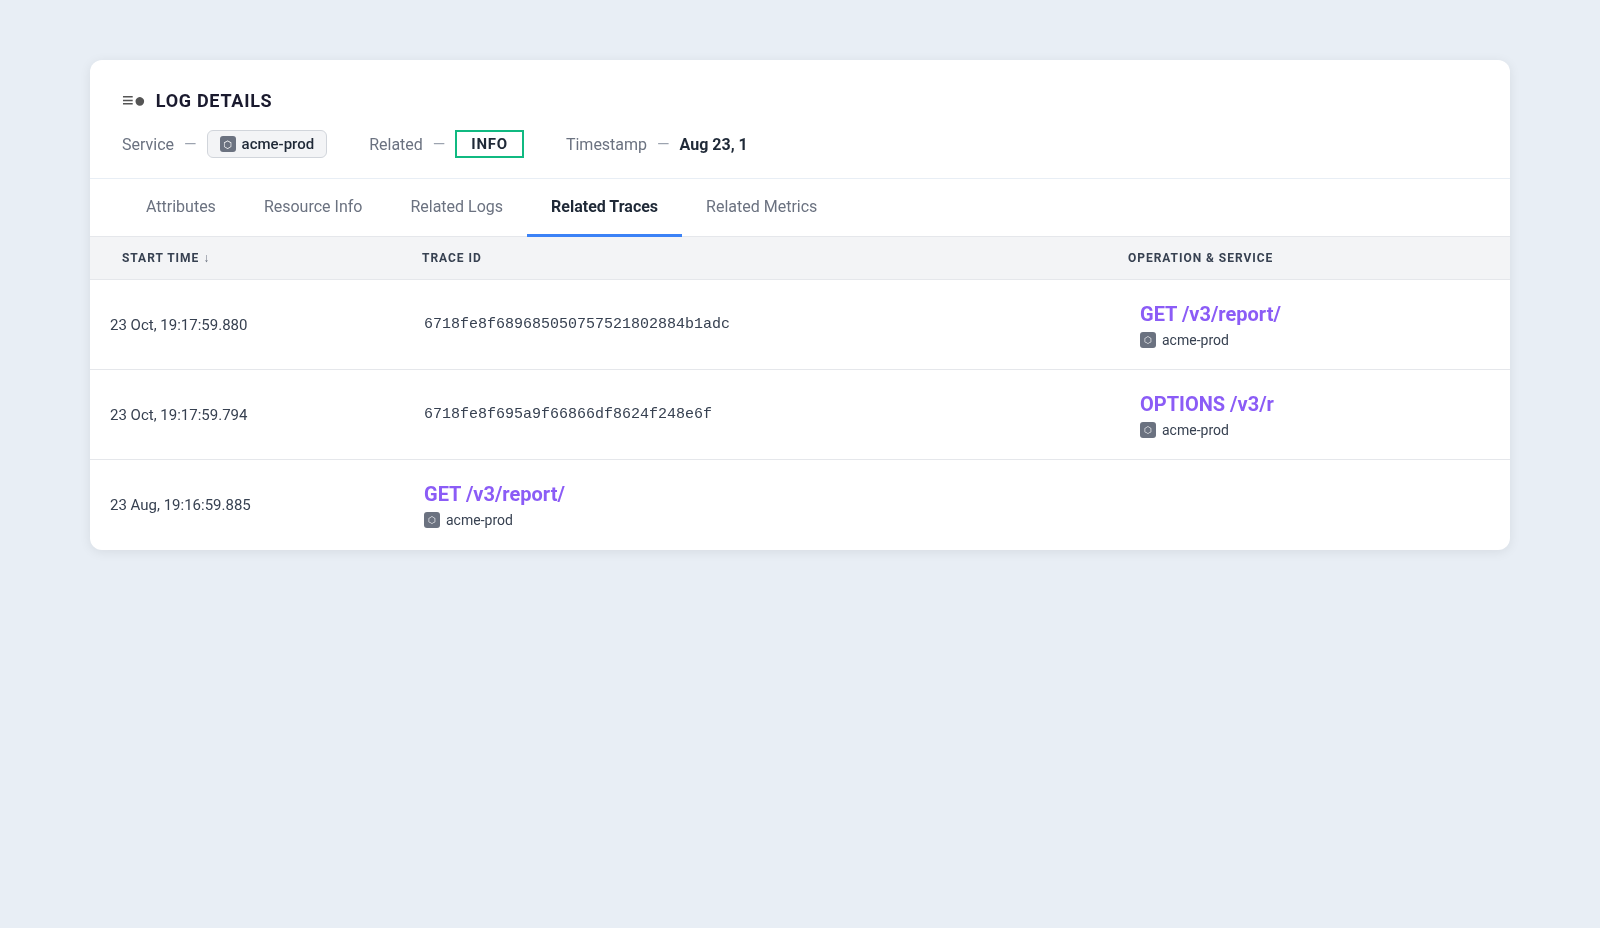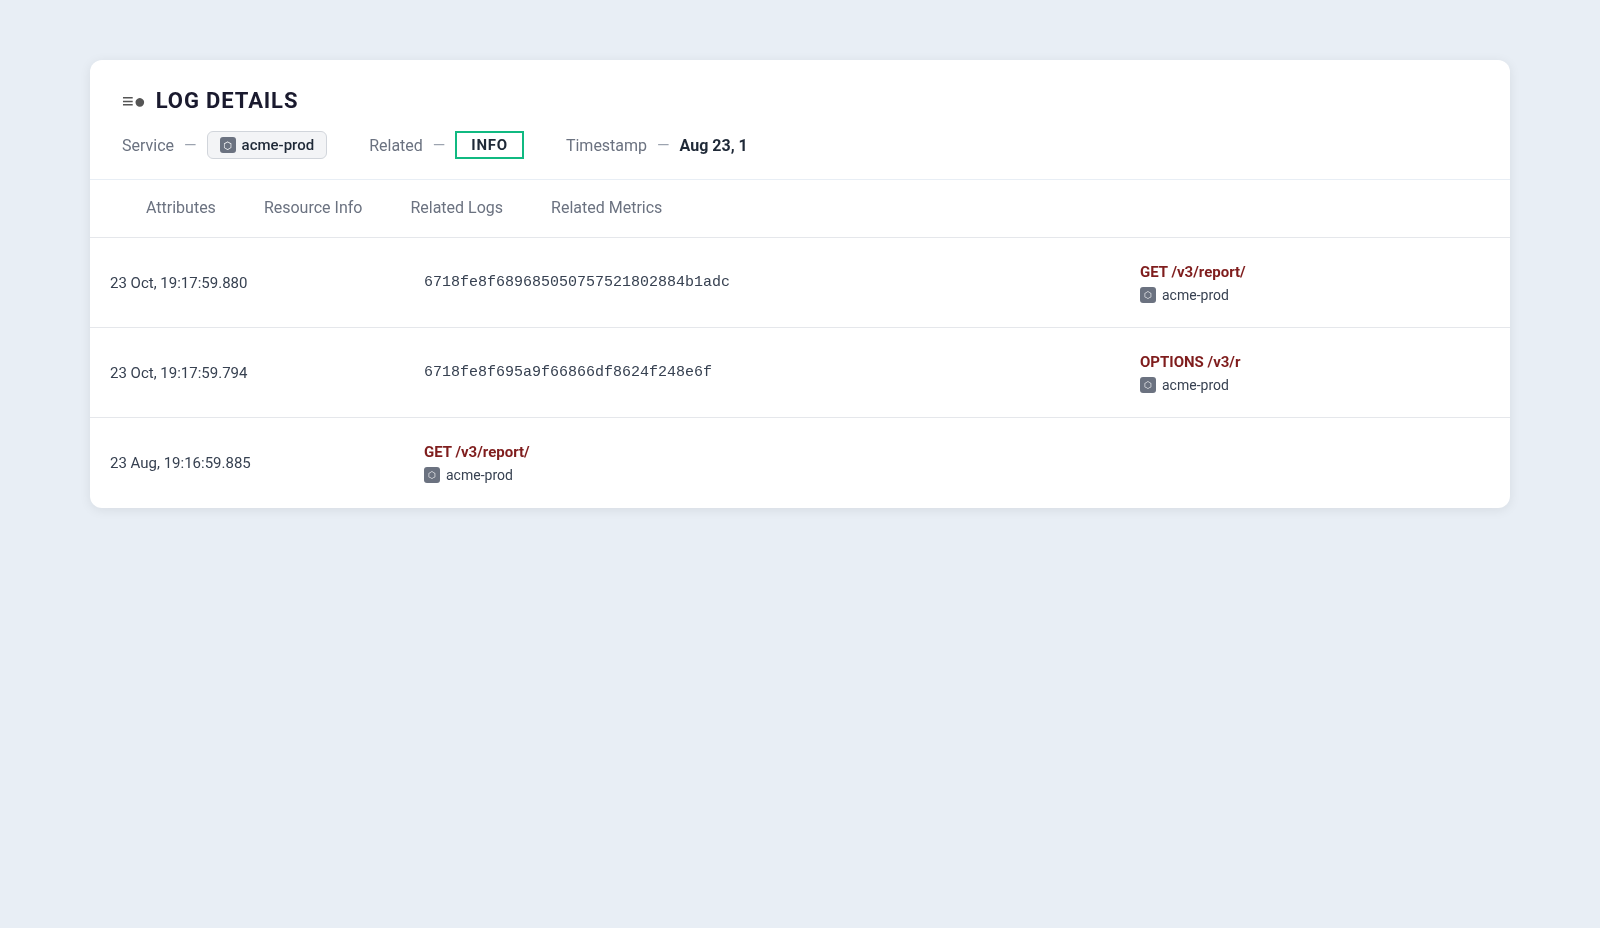--- a/index.html
+++ b/index.html
@@ -25,21 +25,21 @@
       display: flex;
       align-items: center;
       gap: 10px;
       margin-bottom: 18px;
     }
     .header-title-icon {
       color: #555;
       font-size: 20px;
     }
     .header-title-text {
-      font-size: 22px;
+      font-size: 18px;
       font-weight: 700;
       letter-spacing: 0.04em;
       color: #1a1a2e;
       text-transform: uppercase;
     }
     .header-meta {
       display: flex;
       align-items: center;
       gap: 42px;
     }
@@ -164,23 +164,23 @@
       font-size: 15px;
       color: #374151;
       font-family: 'Courier New', monospace;
     }
     .cell-operation {
       display: flex;
       flex-direction: column;
       gap: 6px;
     }
     .operation-name {
-      font-size: 15px;
-      font-weight: 700;
-      color: #7f1d1d;
+      font-size: 20px;
+      font-weight: 700;
+      color: #8b5cf6;
     }
     .operation-service {
       display: flex;
       align-items: center;
       gap: 6px;
       font-size: 14px;
       color: #374151;
     }
     .op-service-icon {
       width: 16px;
@@ -227,25 +227,38 @@
         <span class="meta-dash">—</span>
         <span class="timestamp-value">Aug 23, 1</span>
       </div>
     </div>
   </div>
 
   <div class="tabs">
     <div class="tab">Attributes</div>
     <div class="tab">Resource Info</div>
     <div class="tab">Related Logs</div>
+    <div class="tab active">Related Traces</div>
     <div class="tab">Related Metrics</div>
   </div>
 
   <div class="table-container">
 
+    <div class="table-header">
+      <div class="table-header-cell">
+        <span>START TIME</span>
+        <span class="sort-icon">↓</span>
+      </div>
+      <div class="table-header-cell">
+        <span>TRACE ID</span>
+      </div>
+      <div class="table-header-cell">
+        <span>OPERATION &amp; SERVICE</span>
+      </div>
+    </div>
 
     <div class="table-row">
       <div class="table-cell cell-start-time">23 Oct, 19:17:59.880</div>
       <div class="table-cell cell-trace-id">6718fe8f689685050757521802884b1adc</div>
       <div class="table-cell cell-operation">
         <span class="operation-name">GET /v3/report/</span>
         <div class="operation-service">
           <div class="op-service-icon">⬡</div>
           <span>acme-prod</span>
         </div>

